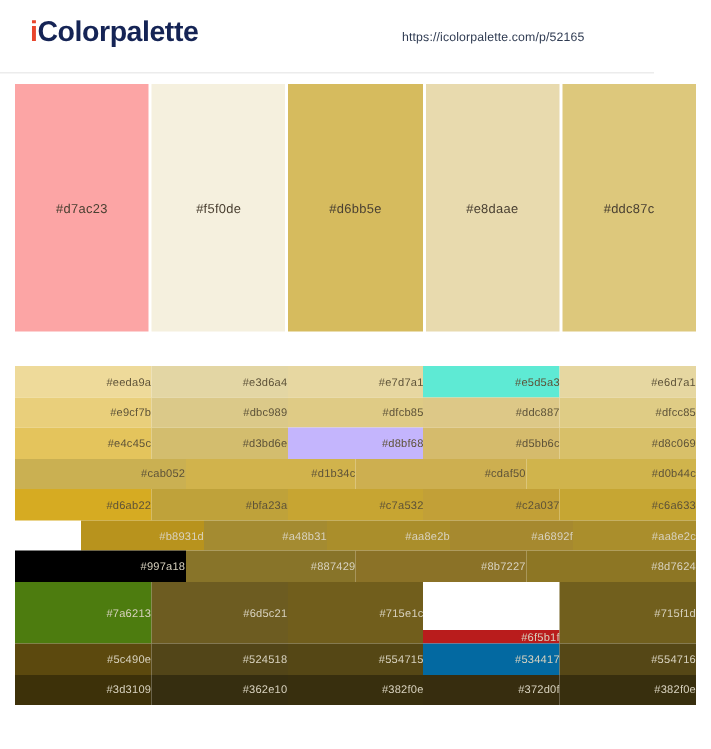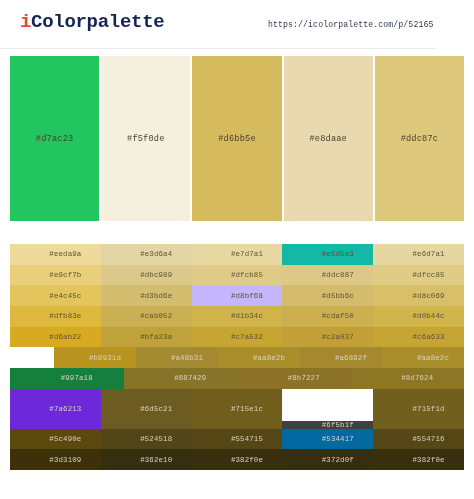--- a/index.html
+++ b/index.html
@@ -12,21 +12,20 @@
     height: 499px;
     font-family: "Liberation Sans", sans-serif;
     overflow: hidden;
   }
   .page {
     position: relative;
     width: 436px;
     height: 499px;
     background: #ffffff;
     box-sizing: border-box;
-    font-family: Liberation Mono, monospace;
   }
 
   
   .header {
     position: relative;
     height: 48px;
     background: #ffffff;
     border-bottom: 1px solid #ececec;
     display: flex;
     align-items: center;
@@ -93,21 +92,21 @@
   }
   .shade-row {
     flex: 1 1 0;
     display: flex;
   }
   .shade-cell {
     flex: 1 1 0;
     position: relative;
     display: flex;
     align-items: center;
-    justify-content: center;
+    justify-content: flex-end;
     padding-left: 20px;
   }
   .shade-cell .hex {
     font-size: 7.4px;
     letter-spacing: 0.15px;
     white-space: nowrap;
   }
   .shade-cell.light .hex { color: #5d5238; }
   .shade-cell.dark  .hex { color: #d8d2bf; }
 </style>
@@ -117,21 +116,21 @@
 <div class="page">
 
   <div class="header">
     <div class="logo">
       <span class="logo-i">i</span><span class="logo-rest">Colorpalette</span>
     </div>
     <div class="page-url">https://icolorpalette.com/p/52165</div>
   </div>
 
   <div class="palette-strip">
-      <div class="palette-swatch" style="background: #22c55e; align-items: center;">
+      <div class="palette-swatch" style="background: #fca5a5; align-items: center;">
         <span class="hex">#d7ac23</span>
       </div>
       <div class="palette-swatch" style="background: rgb(245, 240, 222);">
         <span class="hex">#f5f0de</span>
       </div>
       <div class="palette-swatch" style="background: rgb(214, 187, 94);">
         <span class="hex">#d6bb5e</span>
       </div>
       <div class="palette-swatch" style="background: rgb(232, 218, 174);">
         <span class="hex">#e8daae</span>
@@ -145,21 +144,21 @@
       <div class="shade-row">
         <div class="shade-cell light" style="background: rgb(238, 218, 154);">
           <span class="hex">#eeda9a</span>
         </div>
         <div class="shade-cell light" style="background: rgb(227, 214, 164);">
           <span class="hex">#e3d6a4</span>
         </div>
         <div class="shade-cell light" style="background: rgb(231, 215, 161);">
           <span class="hex">#e7d7a1</span>
         </div>
-        <div class="shade-cell light" style="background: #14b8a6;">
+        <div class="shade-cell light" style="background: #5eead4;">
           <span class="hex">#e5d5a3</span>
         </div>
         <div class="shade-cell light" style="background: rgb(230, 215, 161);">
           <span class="hex">#e6d7a1</span>
         </div>
       </div>
       <div class="shade-row">
         <div class="shade-cell light" style="background: rgb(233, 207, 123);">
           <span class="hex">#e9cf7b</span>
         </div>
@@ -187,23 +186,20 @@
           <span class="hex">#d8bf68</span>
         </div>
         <div class="shade-cell light" style="background: rgb(213, 187, 108);">
           <span class="hex">#d5bb6c</span>
         </div>
         <div class="shade-cell light" style="background: rgb(216, 192, 105);">
           <span class="hex">#d8c069</span>
         </div>
       </div>
       <div class="shade-row">
-        <div class="shade-cell light" style="background: rgb(223, 184, 62);">
-          <span class="hex">#dfb83e</span>
-        </div>
         <div class="shade-cell light" style="background: rgb(202, 176, 82);">
           <span class="hex">#cab052</span>
         </div>
         <div class="shade-cell light" style="background: rgb(209, 179, 76);">
           <span class="hex">#d1b34c</span>
         </div>
         <div class="shade-cell light" style="background: rgb(205, 175, 80);">
           <span class="hex">#cdaf50</span>
         </div>
         <div class="shade-cell light" style="background: rgb(208, 180, 76);">
@@ -238,44 +234,44 @@
           <span class="hex">#aa8e2b</span>
         </div>
         <div class="shade-cell dark" style="background: rgb(166, 137, 47);">
           <span class="hex">#a6892f</span>
         </div>
         <div class="shade-cell dark" style="background: rgb(170, 142, 44);">
           <span class="hex">#aa8e2c</span>
         </div>
       </div>
       <div class="shade-row">
-        <div class="shade-cell dark" style="background: #15803d;">
+        <div class="shade-cell dark" style="background: #000000;">
           <span class="hex">#997a18</span>
         </div>
         <div class="shade-cell dark" style="background: rgb(136, 116, 41);">
           <span class="hex">#887429</span>
         </div>
         <div class="shade-cell dark" style="background: rgb(139, 114, 39);">
           <span class="hex">#8b7227</span>
         </div>
         <div class="shade-cell dark" style="background: rgb(141, 118, 36);">
           <span class="hex">#8d7624</span>
         </div>
       </div>
       <div class="shade-row">
-        <div class="shade-cell dark" style="background: #6d28d9;">
+        <div class="shade-cell dark" style="background: #4d7c0f;">
           <span class="hex">#7a6213</span>
         </div>
         <div class="shade-cell dark" style="background: rgb(109, 92, 33);">
           <span class="hex">#6d5c21</span>
         </div>
         <div class="shade-cell dark" style="background: rgb(113, 94, 28);">
           <span class="hex">#715e1c</span>
         </div>
-        <div class="shade-cell dark" style="background: #404040; margin-top: 32px;">
+        <div class="shade-cell dark" style="background: #b91c1c; margin-top: 32px;">
           <span class="hex">#6f5b1f</span>
         </div>
         <div class="shade-cell dark" style="background: rgb(113, 95, 29);">
           <span class="hex">#715f1d</span>
         </div>
       </div>
       <div class="shade-row">
         <div class="shade-cell dark" style="background: rgb(92, 73, 14);">
           <span class="hex">#5c490e</span>
         </div>

